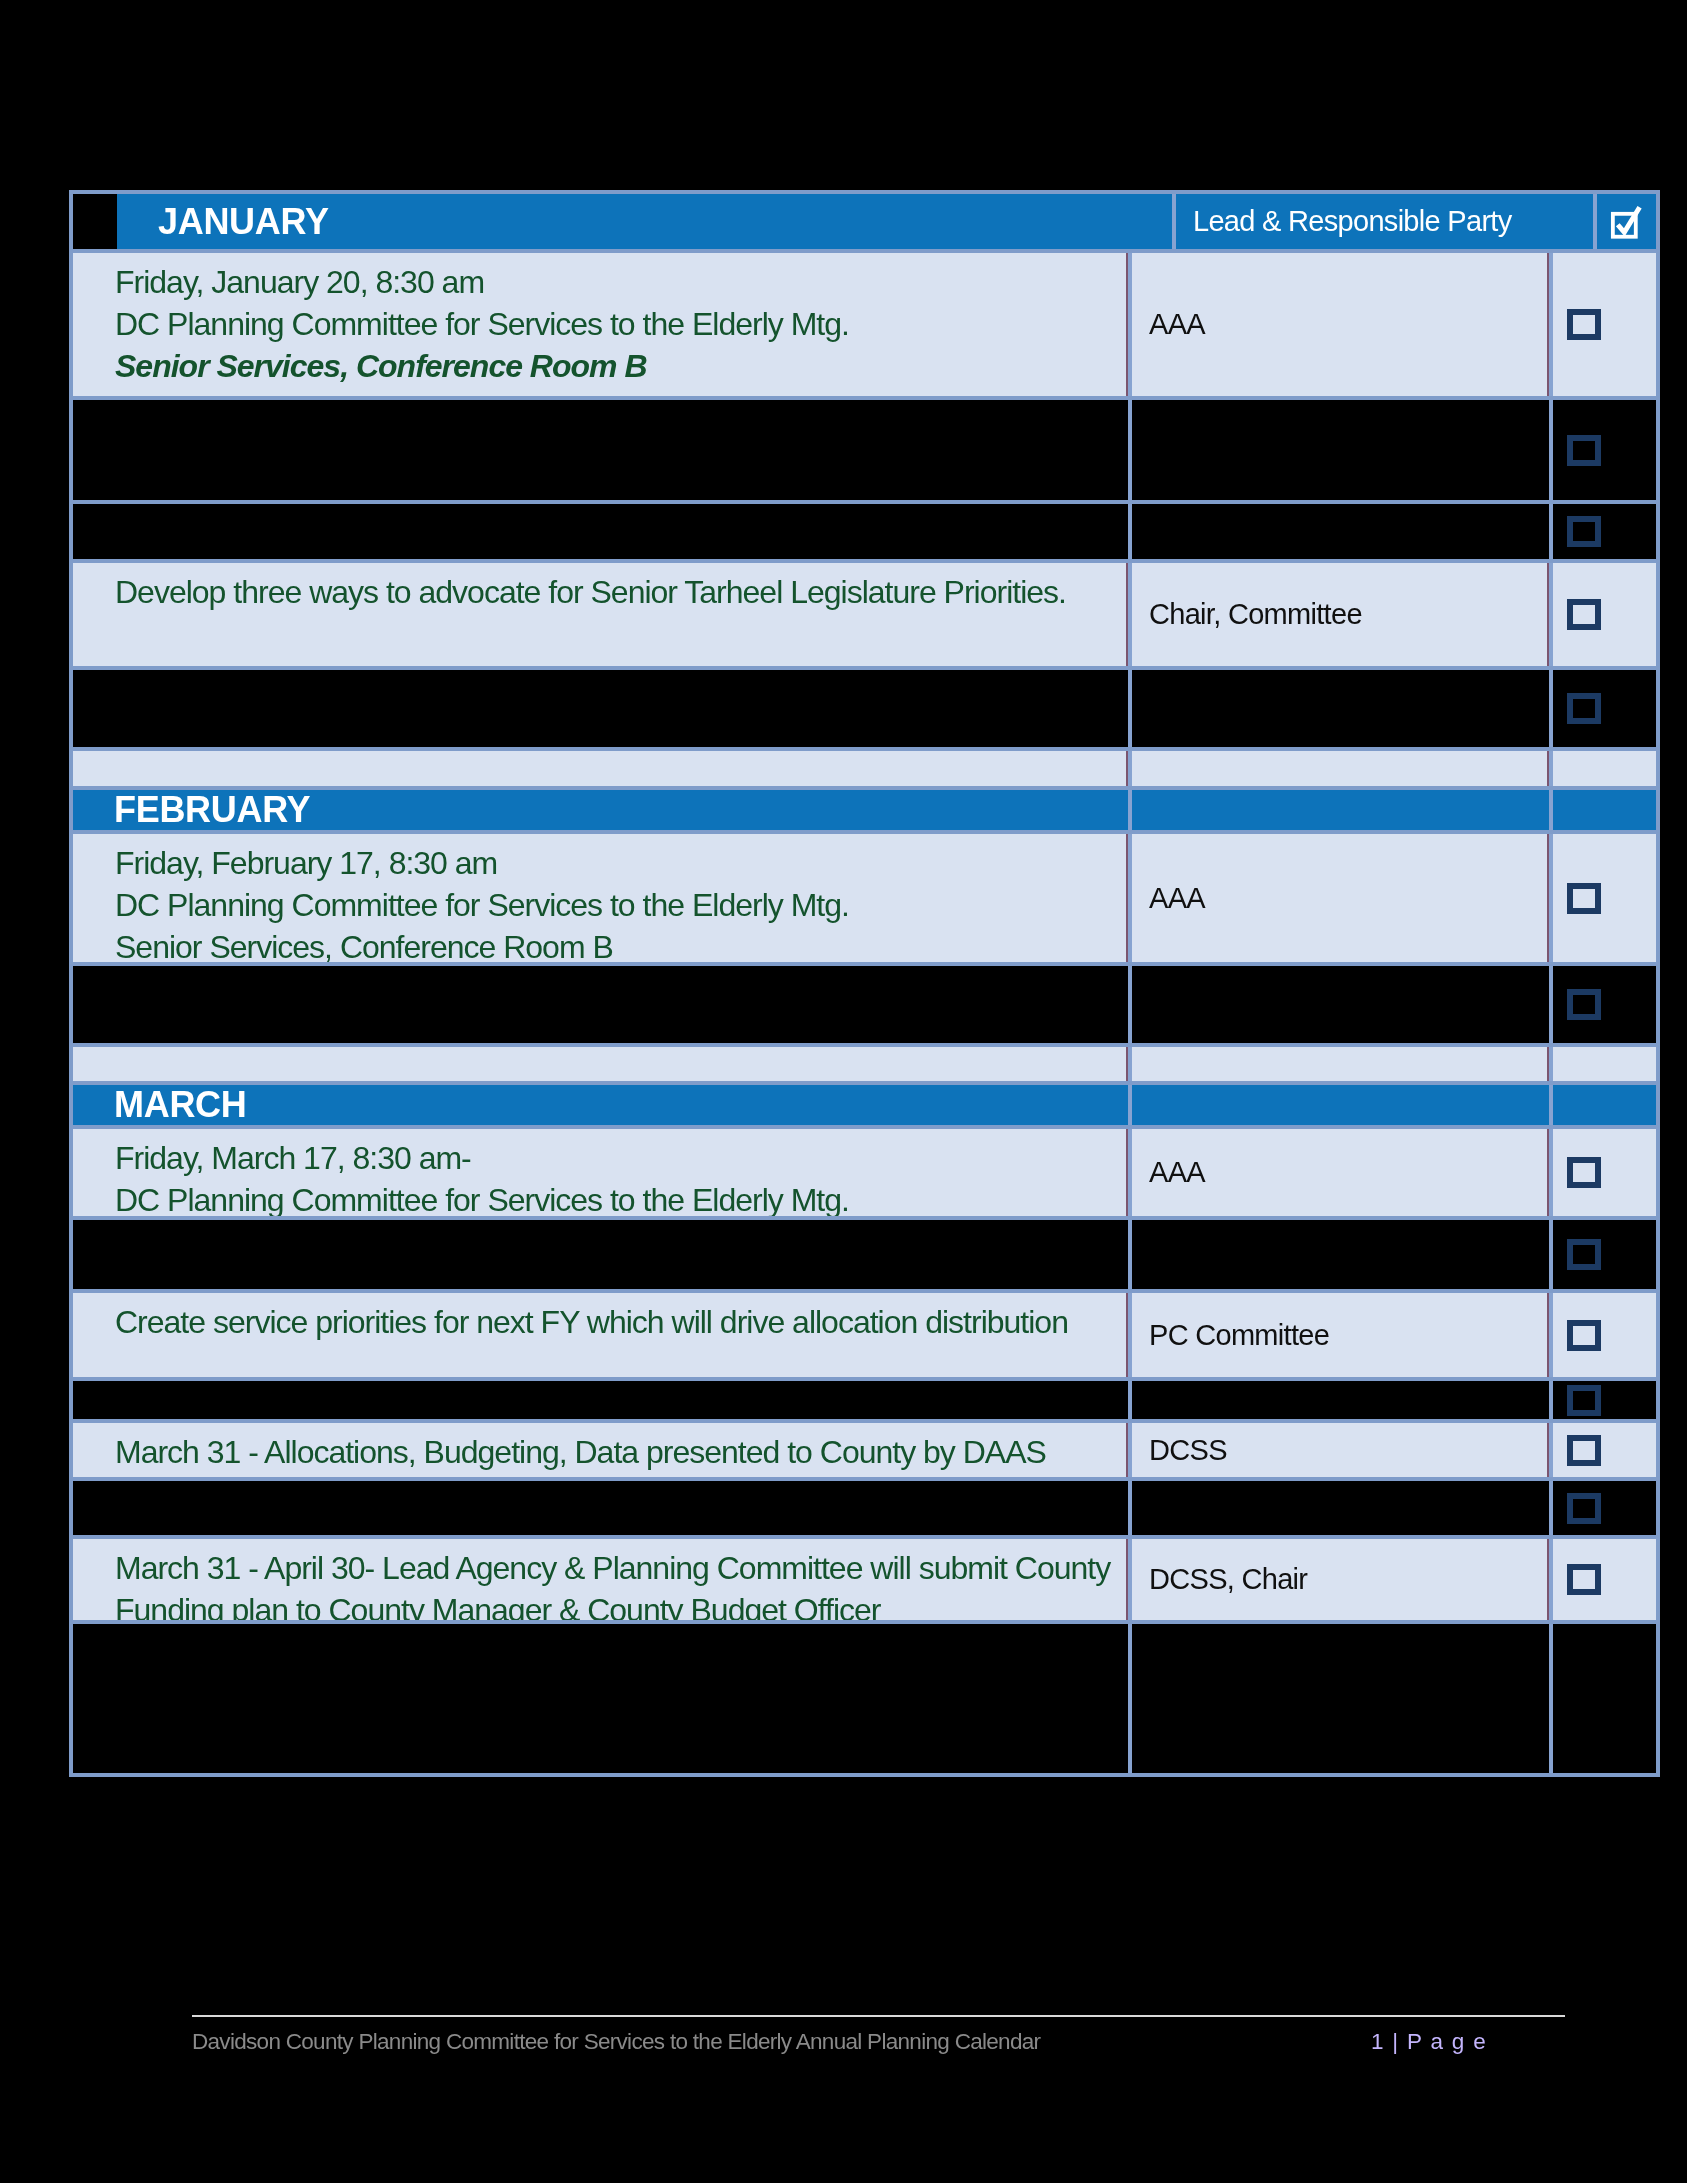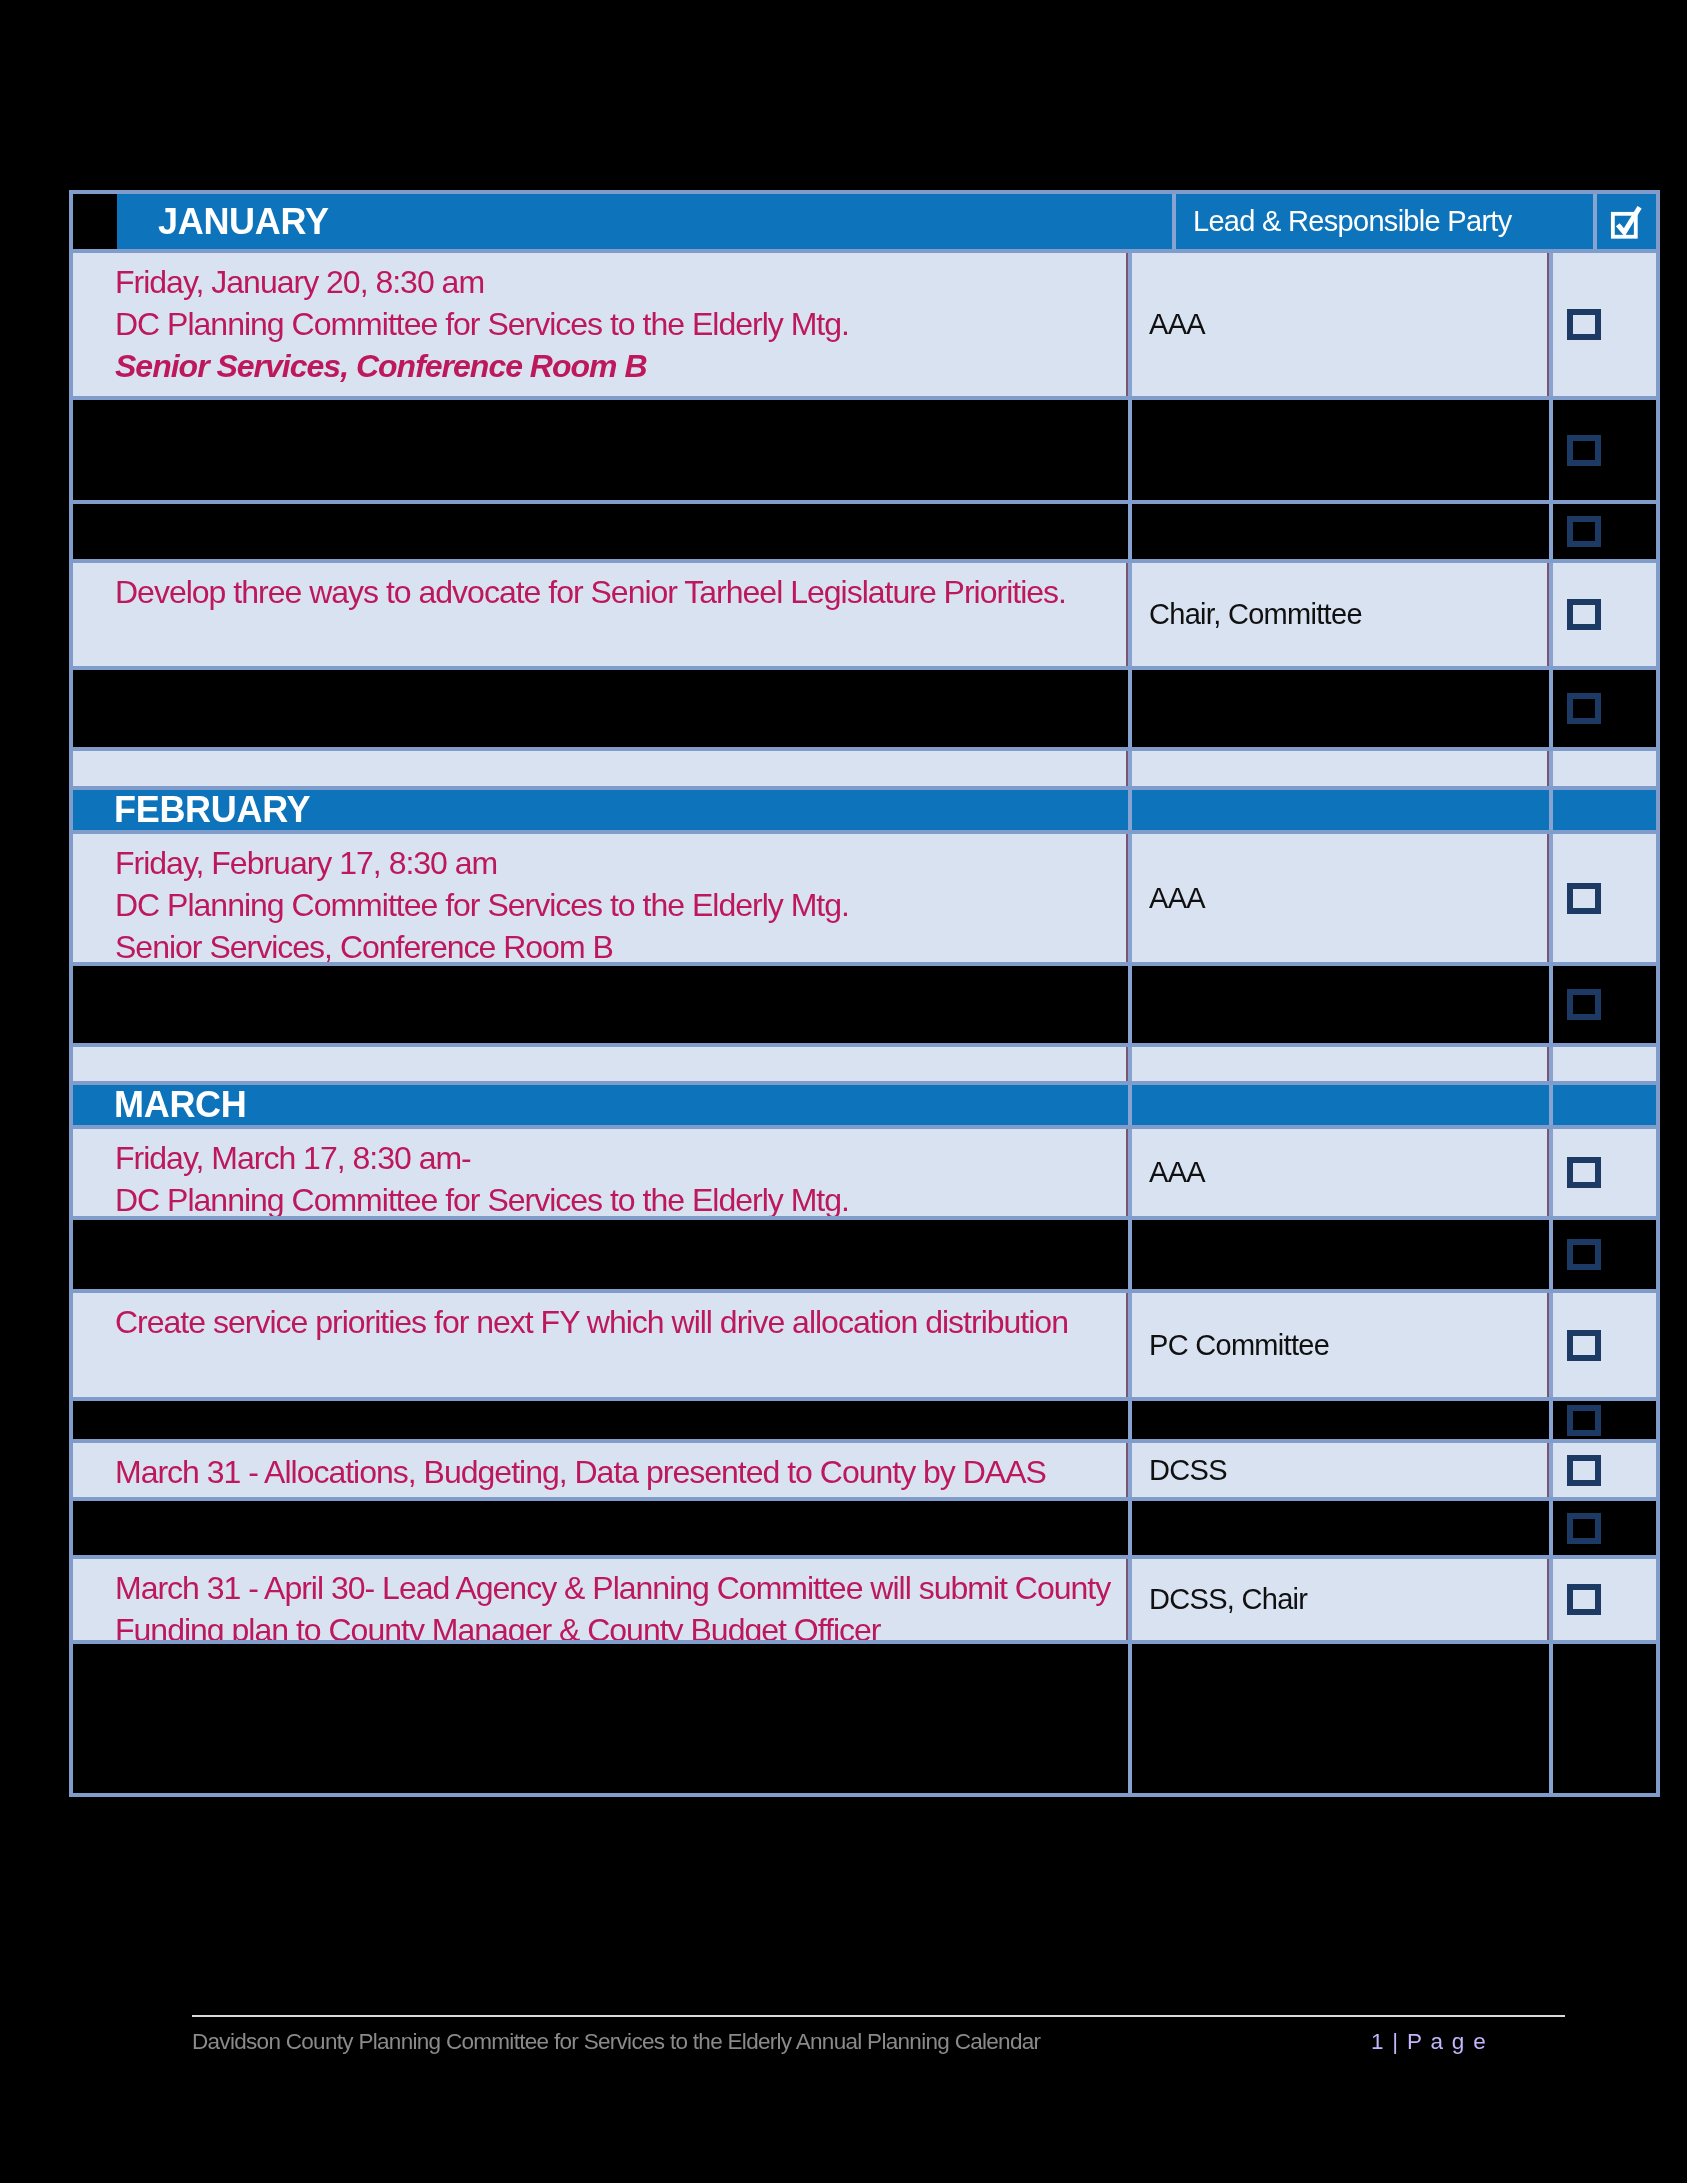--- a/index.html
+++ b/index.html
@@ -27,21 +27,21 @@
   
   .r-task .c1, .r-task .c2, .r-spacer .c1, .r-spacer .c2 { box-shadow: inset -2px 0 0 #7b5570; }
 
   .r-header .c1, .r-month .c1 { display: flex; align-items: center; padding-left: 41px; }
   .month-label { font-size: 36px; font-weight: bold; color: #fff; letter-spacing: -0.3px; }
 
   .r-header .c2 { display: flex; align-items: center; padding-left: 17px; }
   .lead-hdr { font-size: 29px; color: #fff; font-weight: 500; letter-spacing: -0.7px; }
   .r-header .c3 { display: flex; align-items: center; justify-content: center; }
 
-  .task-text { padding: 8px 17px 0 42px; font-size: 32px; line-height: 42px; color: #be185d; letter-spacing: -1px; }
+  .task-text { padding: 8px 17px 0 42px; font-size: 32px; line-height: 42px; color: #14532d; letter-spacing: -1px; }
   .em { font-weight: bold; font-style: italic; }
 
   .r-task .c2 { display: flex; align-items: center; padding-left: 17px; }
   .lead { font-size: 29px; color: #101010; letter-spacing: -0.7px; }
 
   .r-task .c3, .r-redacted .c3 { display: flex; align-items: center; padding-left: 14px; }
   .cb { width: 34px; height: 31px; border: 6.6px solid #1c3a63; flex: none; }
 
   .footer {
     position: absolute; left: 192px; top: 2015px; width: 1373px;
@@ -179,21 +179,21 @@
         <span class="cb"></span>
       </div>
     </div>
     <div class="row r-redacted" style="height: 73px;">
       <div class="c c1"></div>
       <div class="c c2"></div>
       <div class="c c3">
         <span class="cb"></span>
       </div>
     </div>
-    <div class="row r-task" style="height: 108px;">
+    <div class="row r-task" style="height: 88px;">
       <div class="c c1">
         <div class="task-text">
           <div>Create service priorities for next FY which will drive allocation distribution</div>
         </div>
       </div>
       <div class="c c2">
         <span class="lead">PC Committee</span>
       </div>
       <div class="c c3">
         <span class="cb"></span>

